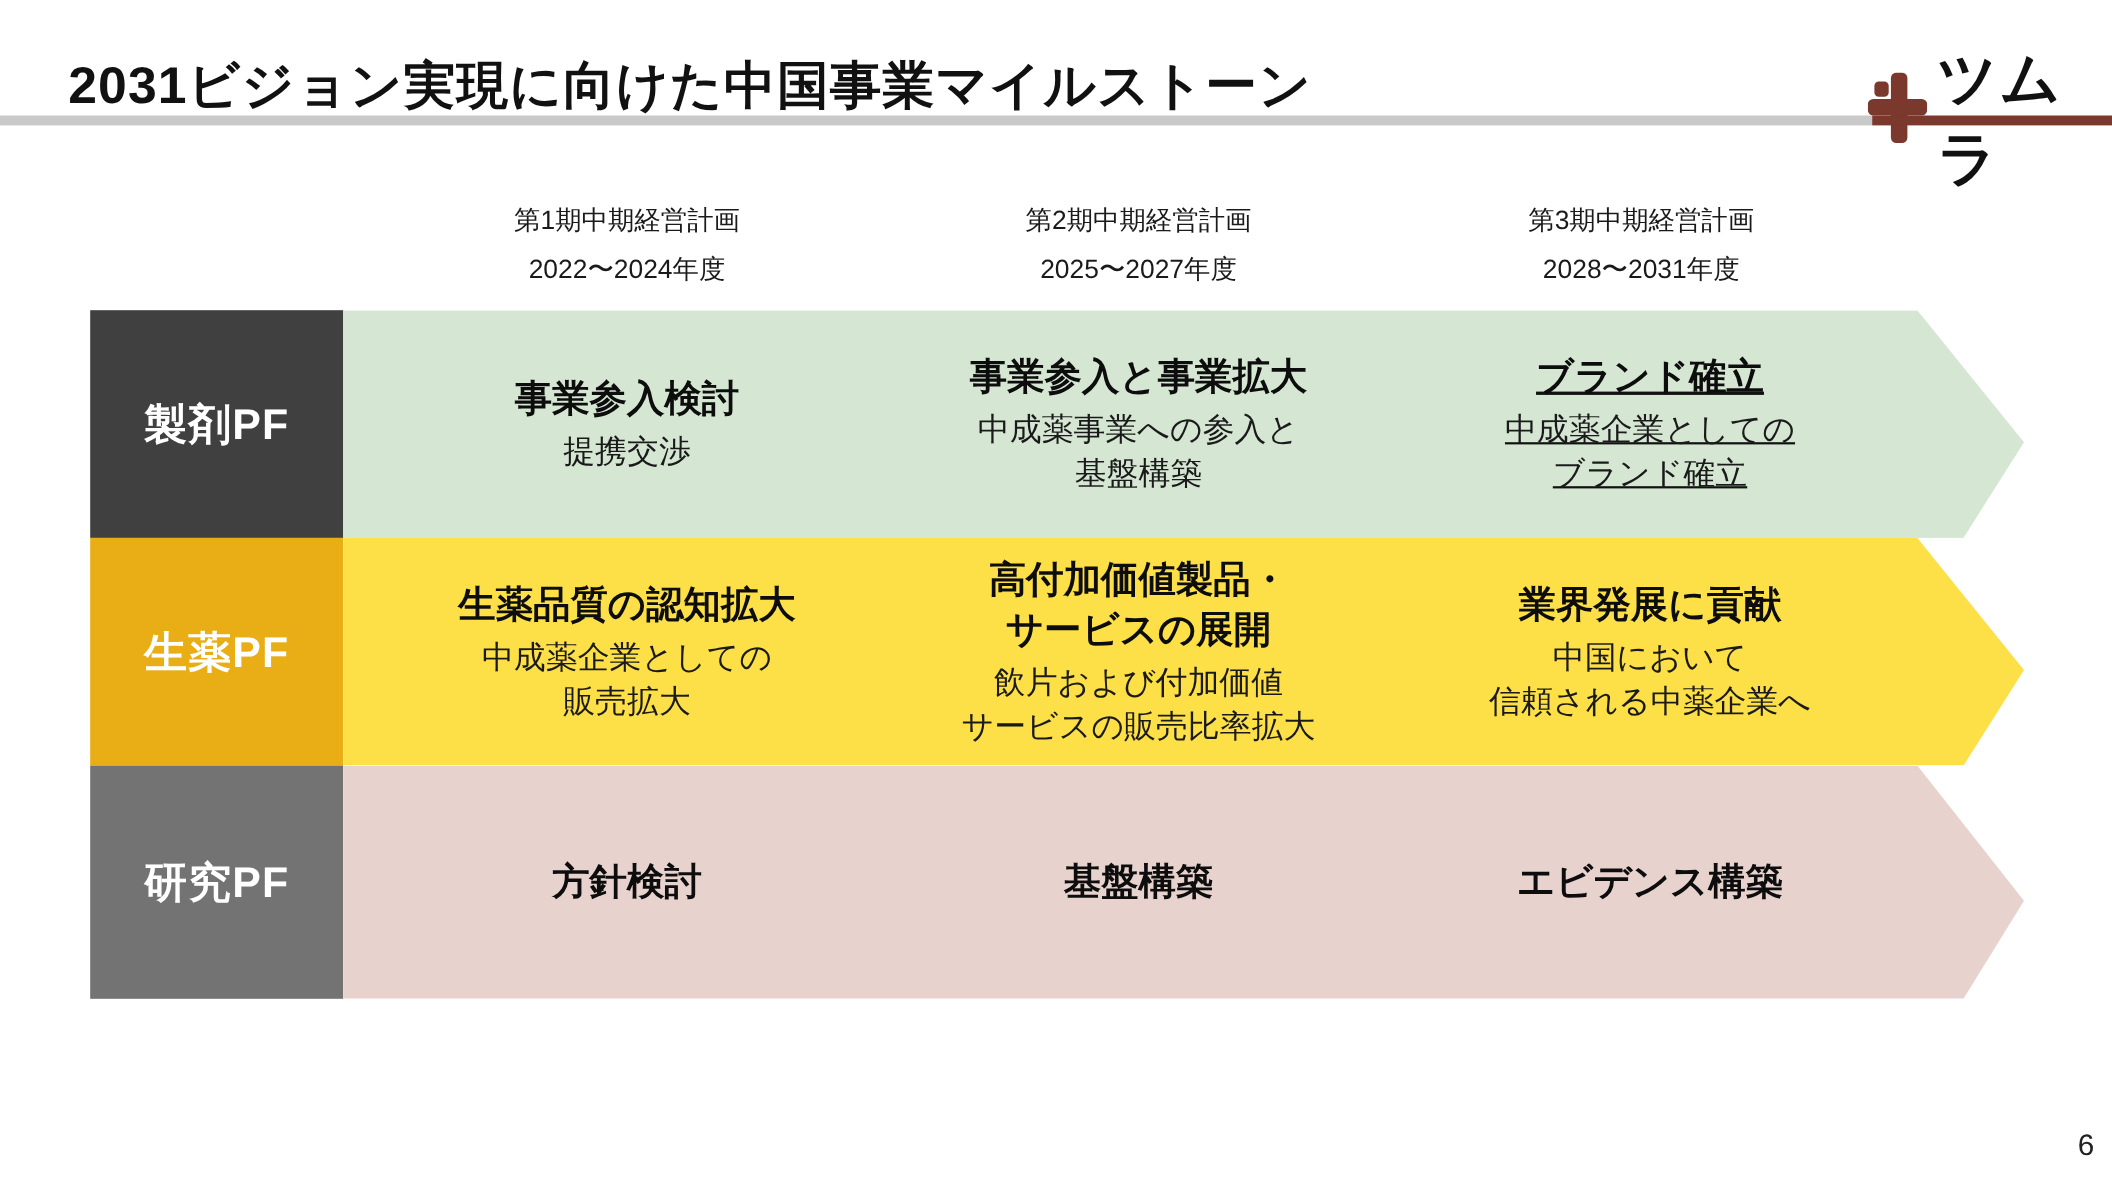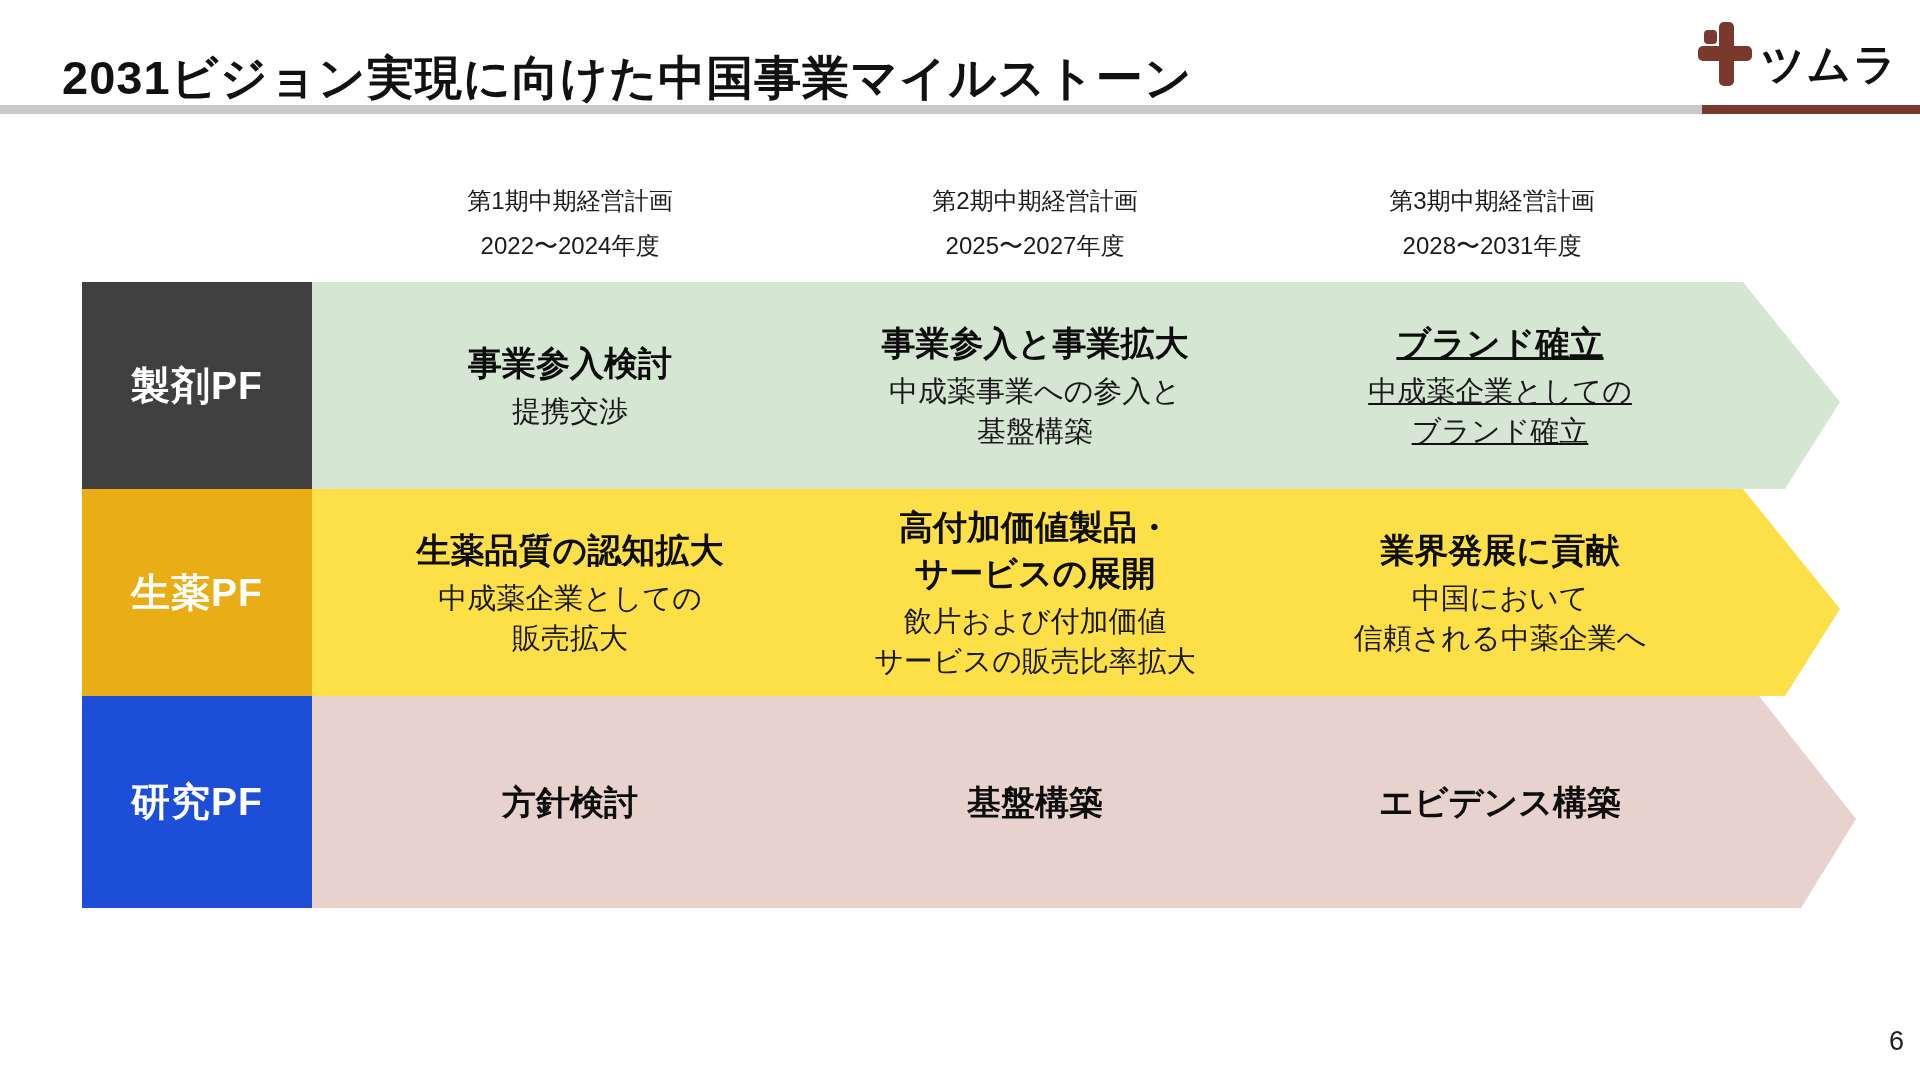--- a/index.html
+++ b/index.html
@@ -1,20 +1,20 @@
 <!DOCTYPE html>
 <html><head>
 <meta charset="utf-8">
 <style>
   html,body{margin:0;padding:0;background:#ffffff;}
   .slide{position:relative;width:1920px;height:1080px;background:#ffffff;overflow:hidden;
          font-family:"Liberation Sans","DejaVu Sans",sans-serif;color:#111;}
   .title{position:absolute;left:62px;top:16px;font-size:47px;font-weight:800;letter-spacing:1px;white-space:nowrap;}
   .logo{position:absolute;left:1698px;top:18px;display:flex;align-items:center;gap:9px;}
-  .logo-text{font-size:43px;font-weight:800;letter-spacing:2px;margin-top:18px;}
+  .logo-text{font-size:54px;font-weight:800;letter-spacing:2px;margin-top:18px;}
   .rule{position:absolute;top:105px;left:0;width:1920px;height:9px;}
   .rule-gray{position:absolute;left:0;top:0;width:1702px;height:9px;background:#c9c9c9;}
   .rule-accent{position:absolute;left:1702px;top:0;width:218px;height:9px;background:#7a392c;}
   .period{position:absolute;top:178px;width:440px;text-align:center;font-size:24px;line-height:45px;color:#1a1a1a;}
   .band{position:absolute;left:0;width:1920px;}
   .band-label{position:absolute;left:82px;top:0;width:230px;height:100%;display:flex;align-items:center;justify-content:center;
               color:#ffffff;font-size:39px;font-weight:800;letter-spacing:1px;}
   .band-body{position:absolute;left:312px;top:0;width:1528px;height:100%;
              clip-path:polygon(0 0, calc(100% - 97px) 0, 100% 58%, calc(100% - 55px) 100%, 0 100%);}
   .cell{position:absolute;top:0;height:100%;width:480px;display:flex;flex-direction:column;
@@ -118,22 +118,22 @@
               <div>業界発展に貢献</div>
             </div>
             <div class="cell-sub">
               <div>中国において</div>
               <div>信頼される中薬企業へ</div>
             </div>
           </div>
         </div>
       </div>
       <div class="band" style="top: 696px; height: 212px;">
-        <div class="band-label" style="background: #1d4ed8;">研究PF</div>
-        <div class="band-body" style="background: rgb(231, 210, 206); padding-left: 16px;">
+        <div class="band-label" style="background: #737373;">研究PF</div>
+        <div class="band-body" style="background: rgb(231, 210, 206);">
           <div class="cell" style="left: 18px;">
             <div class="cell-heading">
               <div>方針検討</div>
             </div>
           </div>
           <div class="cell" style="left: 483px;">
             <div class="cell-heading">
               <div>基盤構築</div>
             </div>
           </div>

